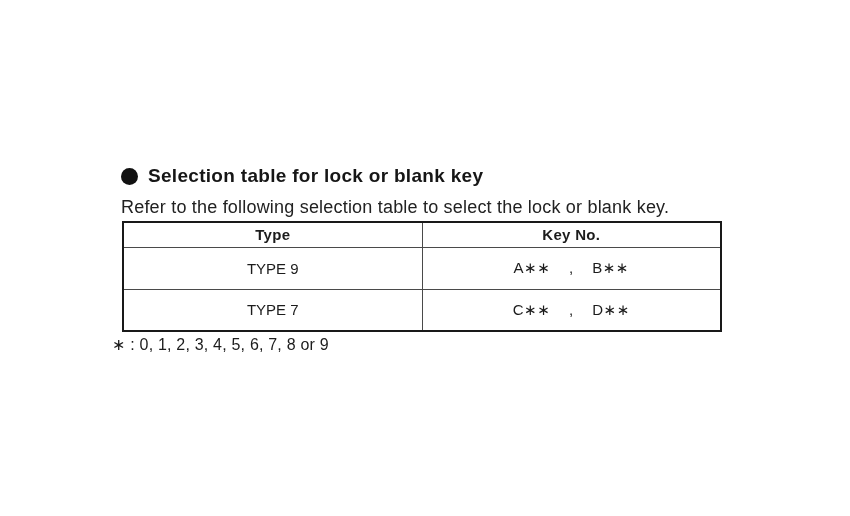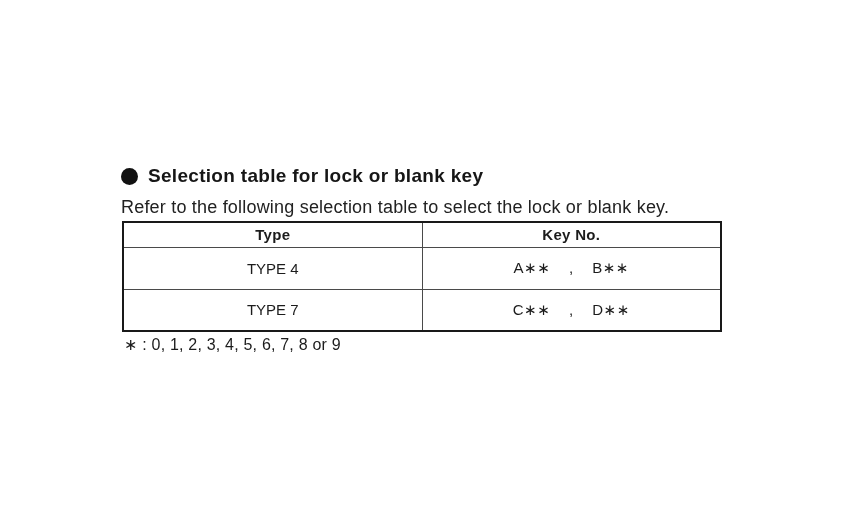--- a/index.html
+++ b/index.html
@@ -71,21 +71,21 @@
   }
   table.sel-table tbody tr {
     height: 42px;
   }
   td.key-cell {
     white-space: pre;
     letter-spacing: 0.5px;
   }
   .footnote {
     position: absolute;
-    left: 124px;
+    left: 112px;
     top: 335px;
     font-size: 16px;
     letter-spacing: 0.2px;
     color: #1c1c1c;
   }
 </style>
 </head>
 <body>
 
 <div class="canvas">
@@ -99,21 +99,21 @@
 
   <table class="sel-table">
     <thead>
       <tr>
         <th>Type</th>
         <th>Key No.</th>
       </tr>
     </thead>
     <tbody>
       <tr>
-        <td class="type-cell">TYPE 4</td>
+        <td class="type-cell">TYPE 9</td>
         <td class="key-cell">A∗∗    ,    B∗∗</td>
       </tr>
       <tr>
         <td class="type-cell">TYPE 7</td>
         <td class="key-cell">C∗∗    ,    D∗∗</td>
       </tr>
     </tbody>
   </table>
 
   <div class="footnote">∗ : 0, 1, 2, 3, 4, 5, 6, 7, 8 or 9</div>

